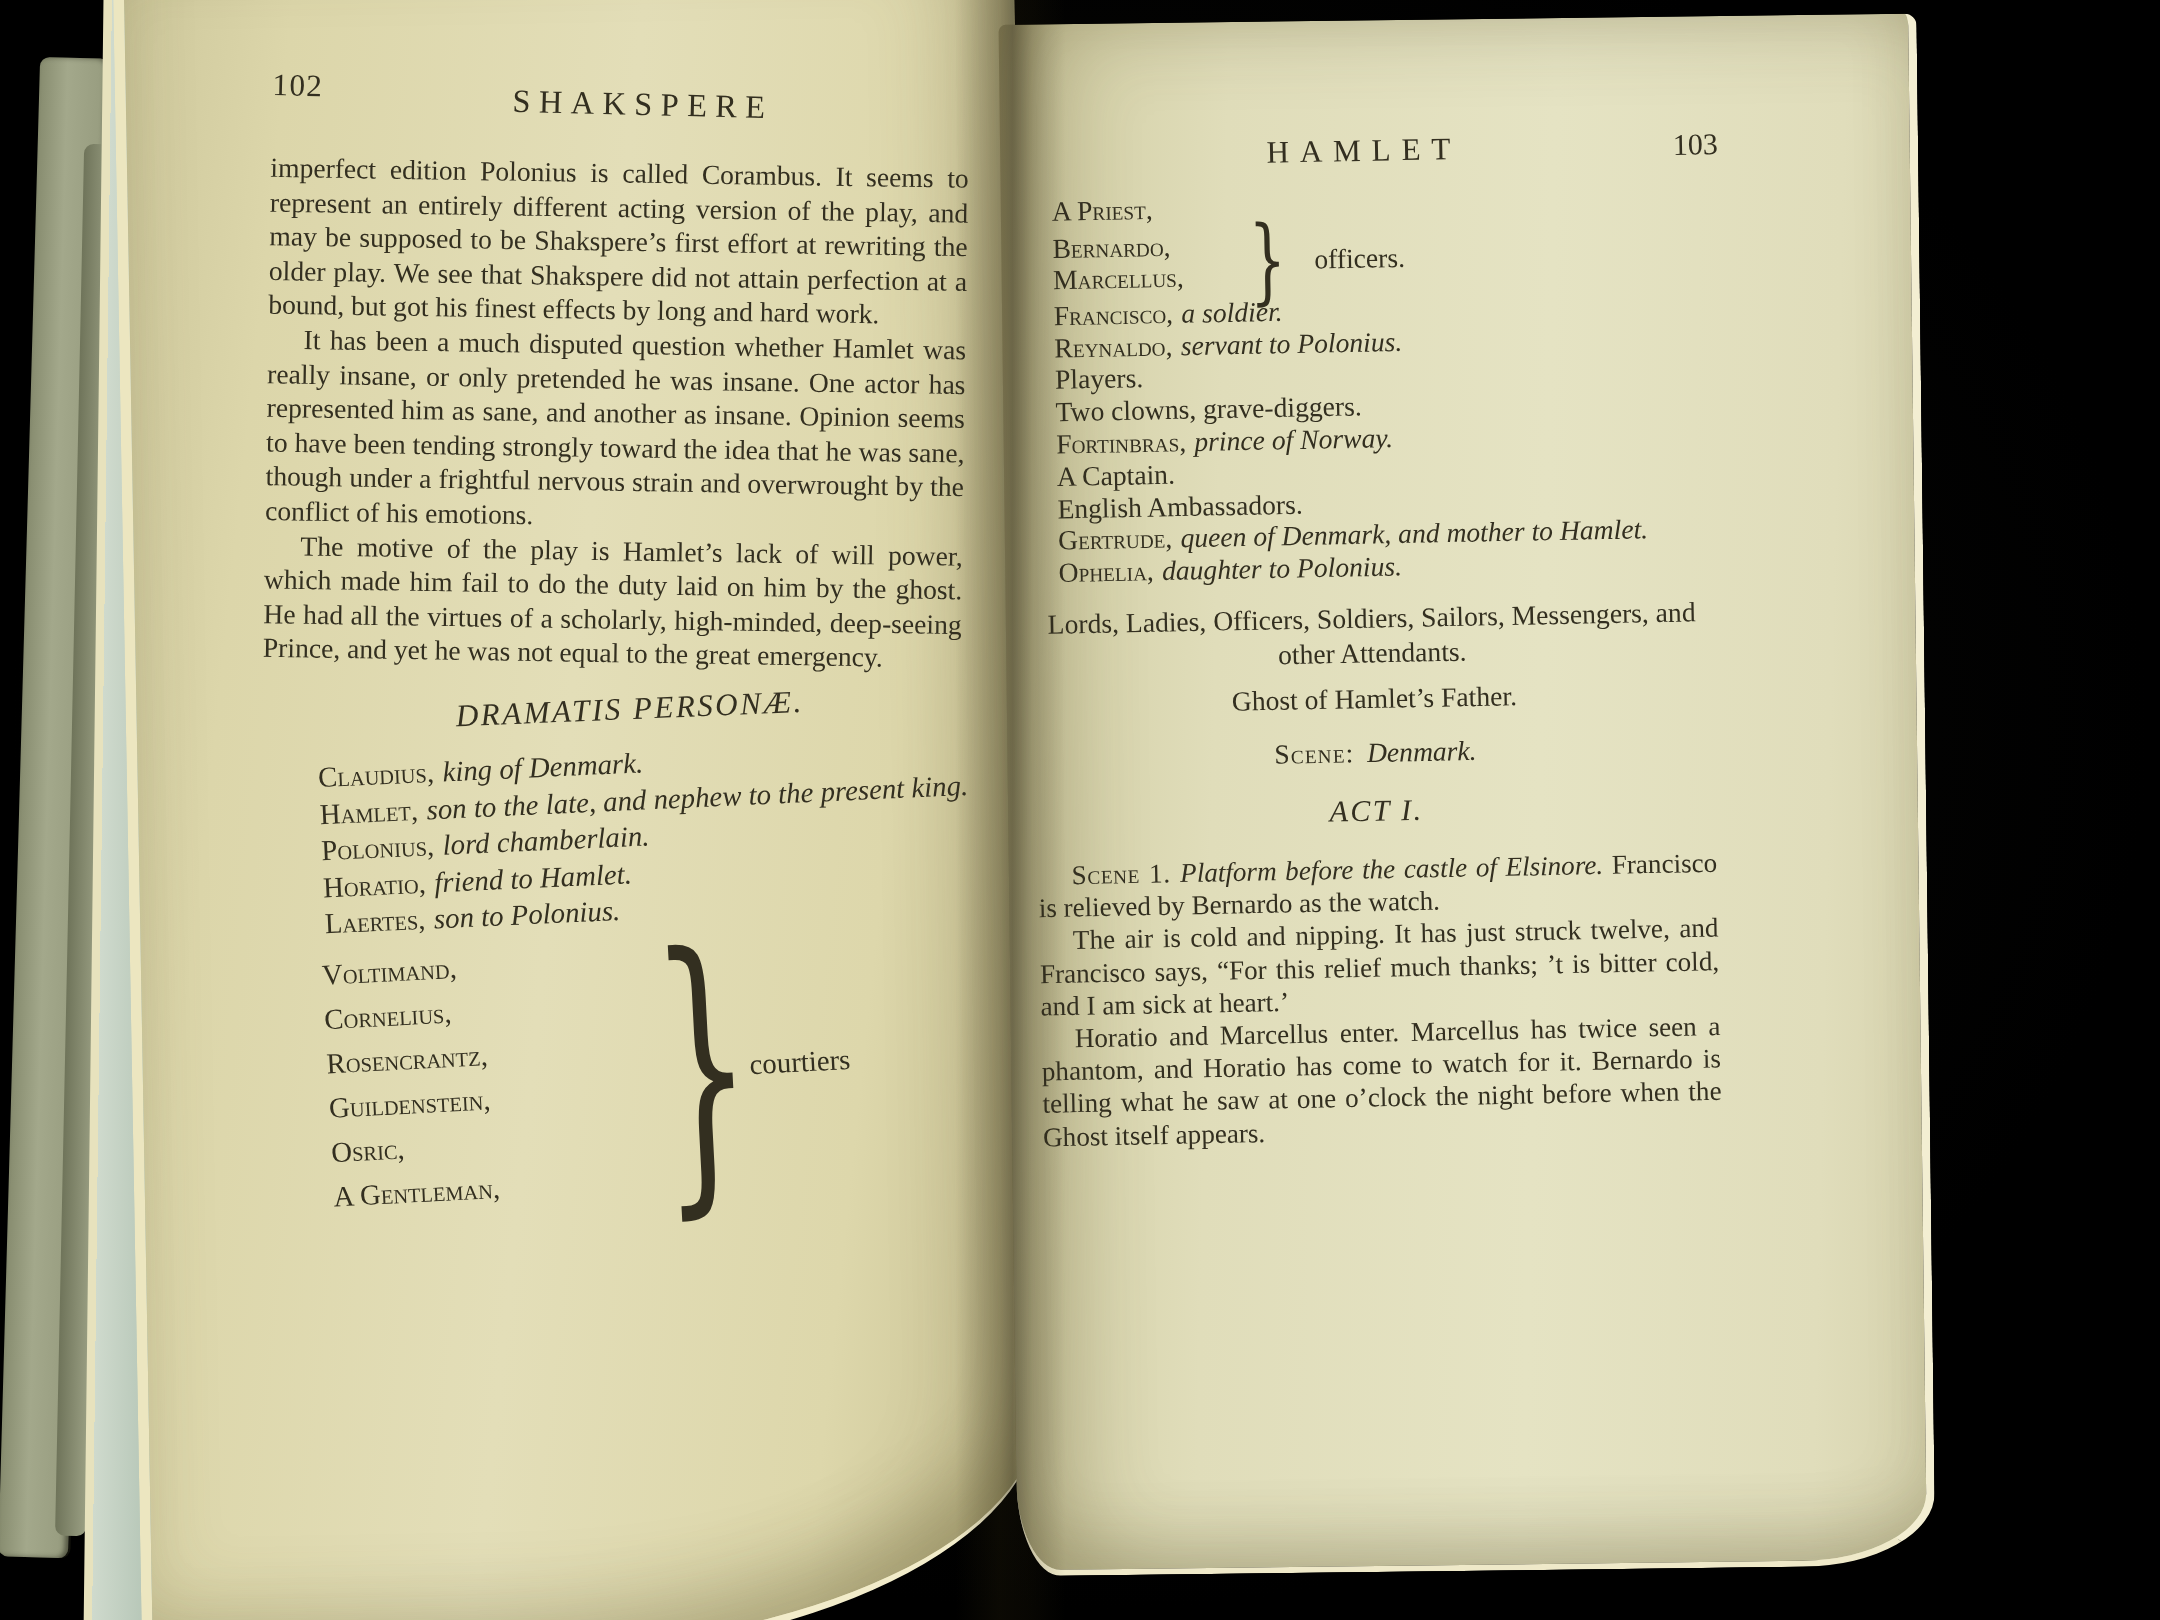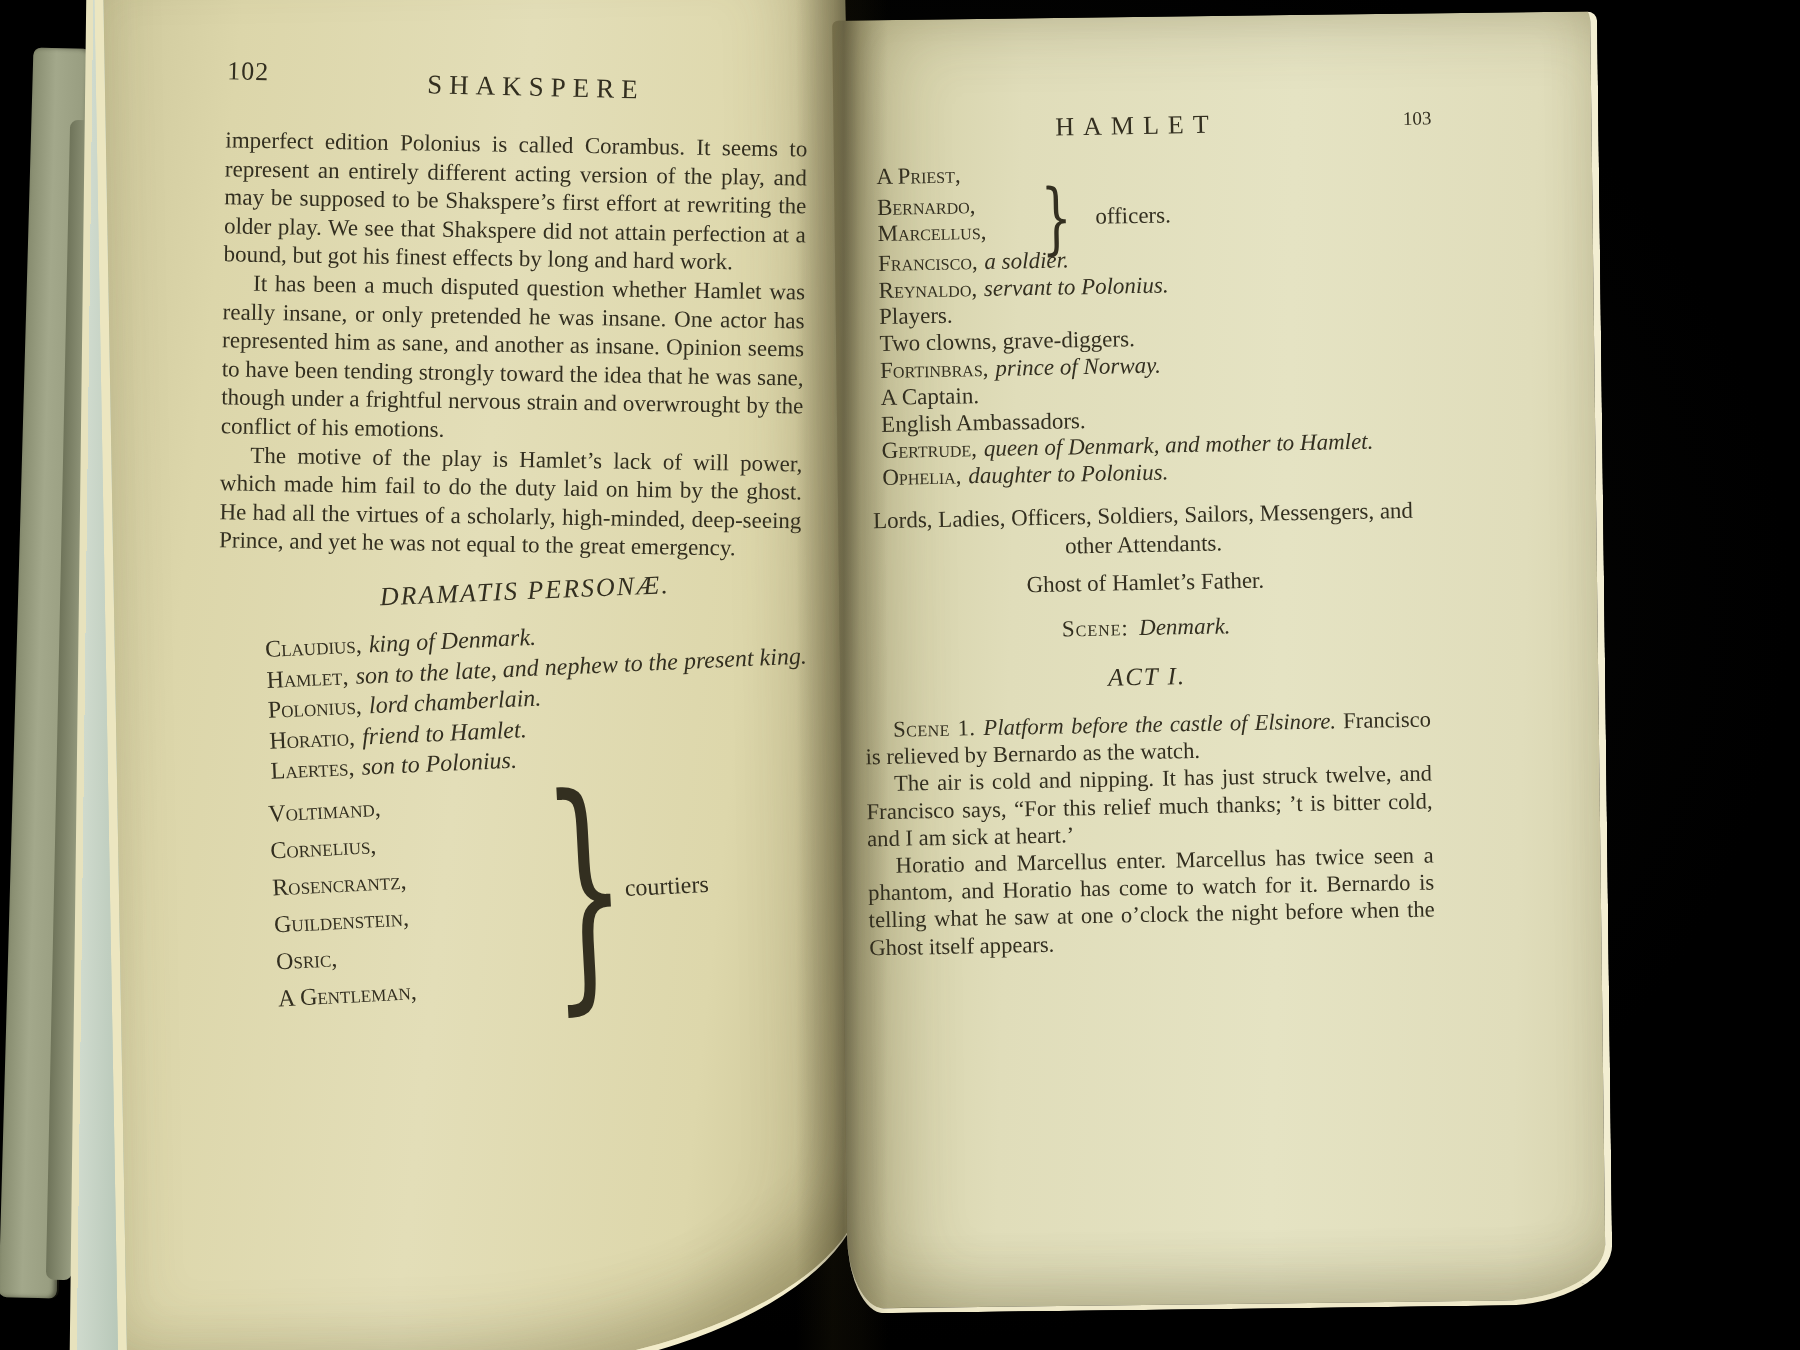--- a/index.html
+++ b/index.html
@@ -75,21 +75,21 @@
   .lp-courtiers{transform:rotate(-2.0deg);transform-origin:0 0;margin-top:6px;
     display:flex;align-items:center;font-size:24px;}
   .lc-names{width:262px;line-height:37px;padding-left:30px;}
   .lc-brace{font-size:250px;line-height:230px;transform:scaleX(.5);transform-origin:center;
     width:70px;margin-left:-6px;font-family:"DejaVu Serif",serif;font-weight:400;}
   .lc-label{margin-left:26px;font-size:24px;}
   
   .rp-content{position:absolute;left:20px;top:96px;width:566px;transform:rotate(-.4deg);transform-origin:0 0;}
   .rp-header{position:relative;height:48px;font-size:26px;}
   .rp-head-title{position:absolute;left:0;right:0;top:0;text-align:center;letter-spacing:9px;}
-  .rp-pagenum{position:absolute;right:-12px;top:2px;font-size:19px;}
+  .rp-pagenum{position:absolute;right:-12px;top:2px;font-size:25px;}
   .rp-cast{font-size:23px;line-height:26.8px;}
   .rp-cast .cast-row{text-indent:22px;text-align:left;}
   .rp-officers{display:flex;align-items:center;line-height:26.2px;}
   .ro-names{padding-left:22px;width:158px;}
   .ro-brace{font-size:78px;line-height:60px;transform:scaleX(.62);width:30px;
     font-family:"DejaVu Serif",serif;}
   .ro-label{margin-left:30px;}
   .rp-attendants{margin-top:14px;text-align:center;font-size:23px;line-height:29px;
     width:592px;margin-left:-14px;}
   .rp-ghost{margin-top:11px;text-align:center;font-size:23px;}

